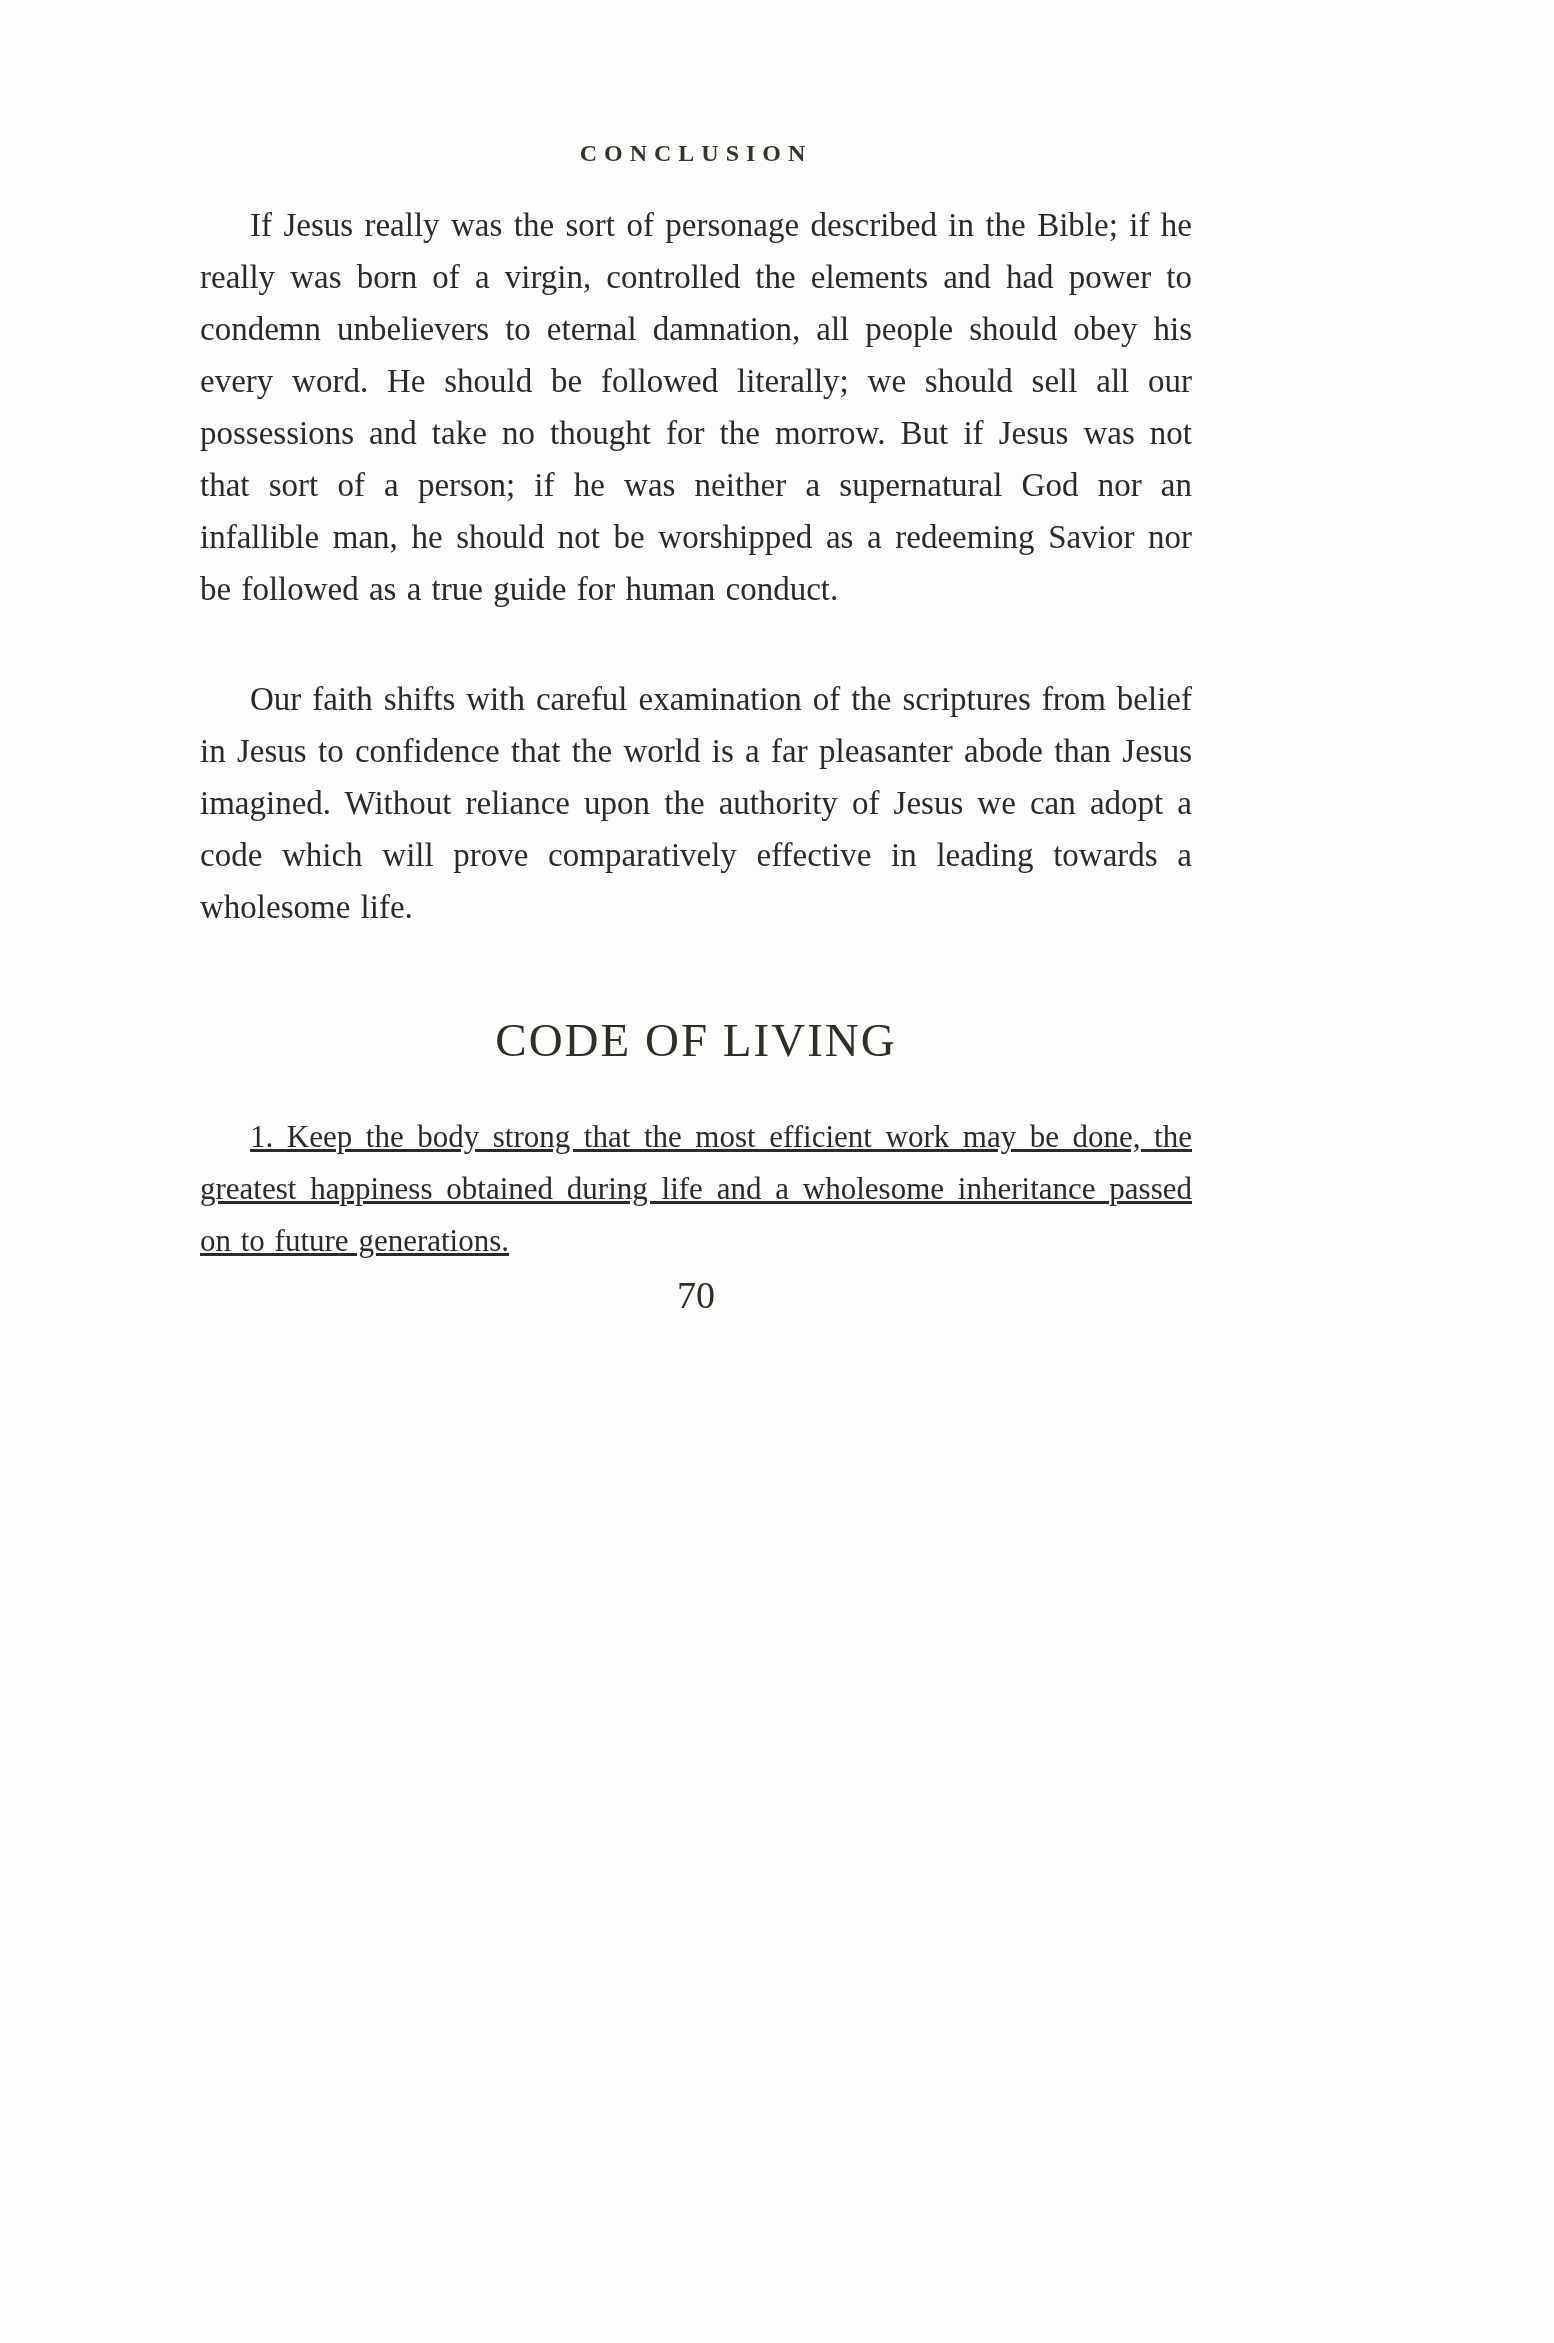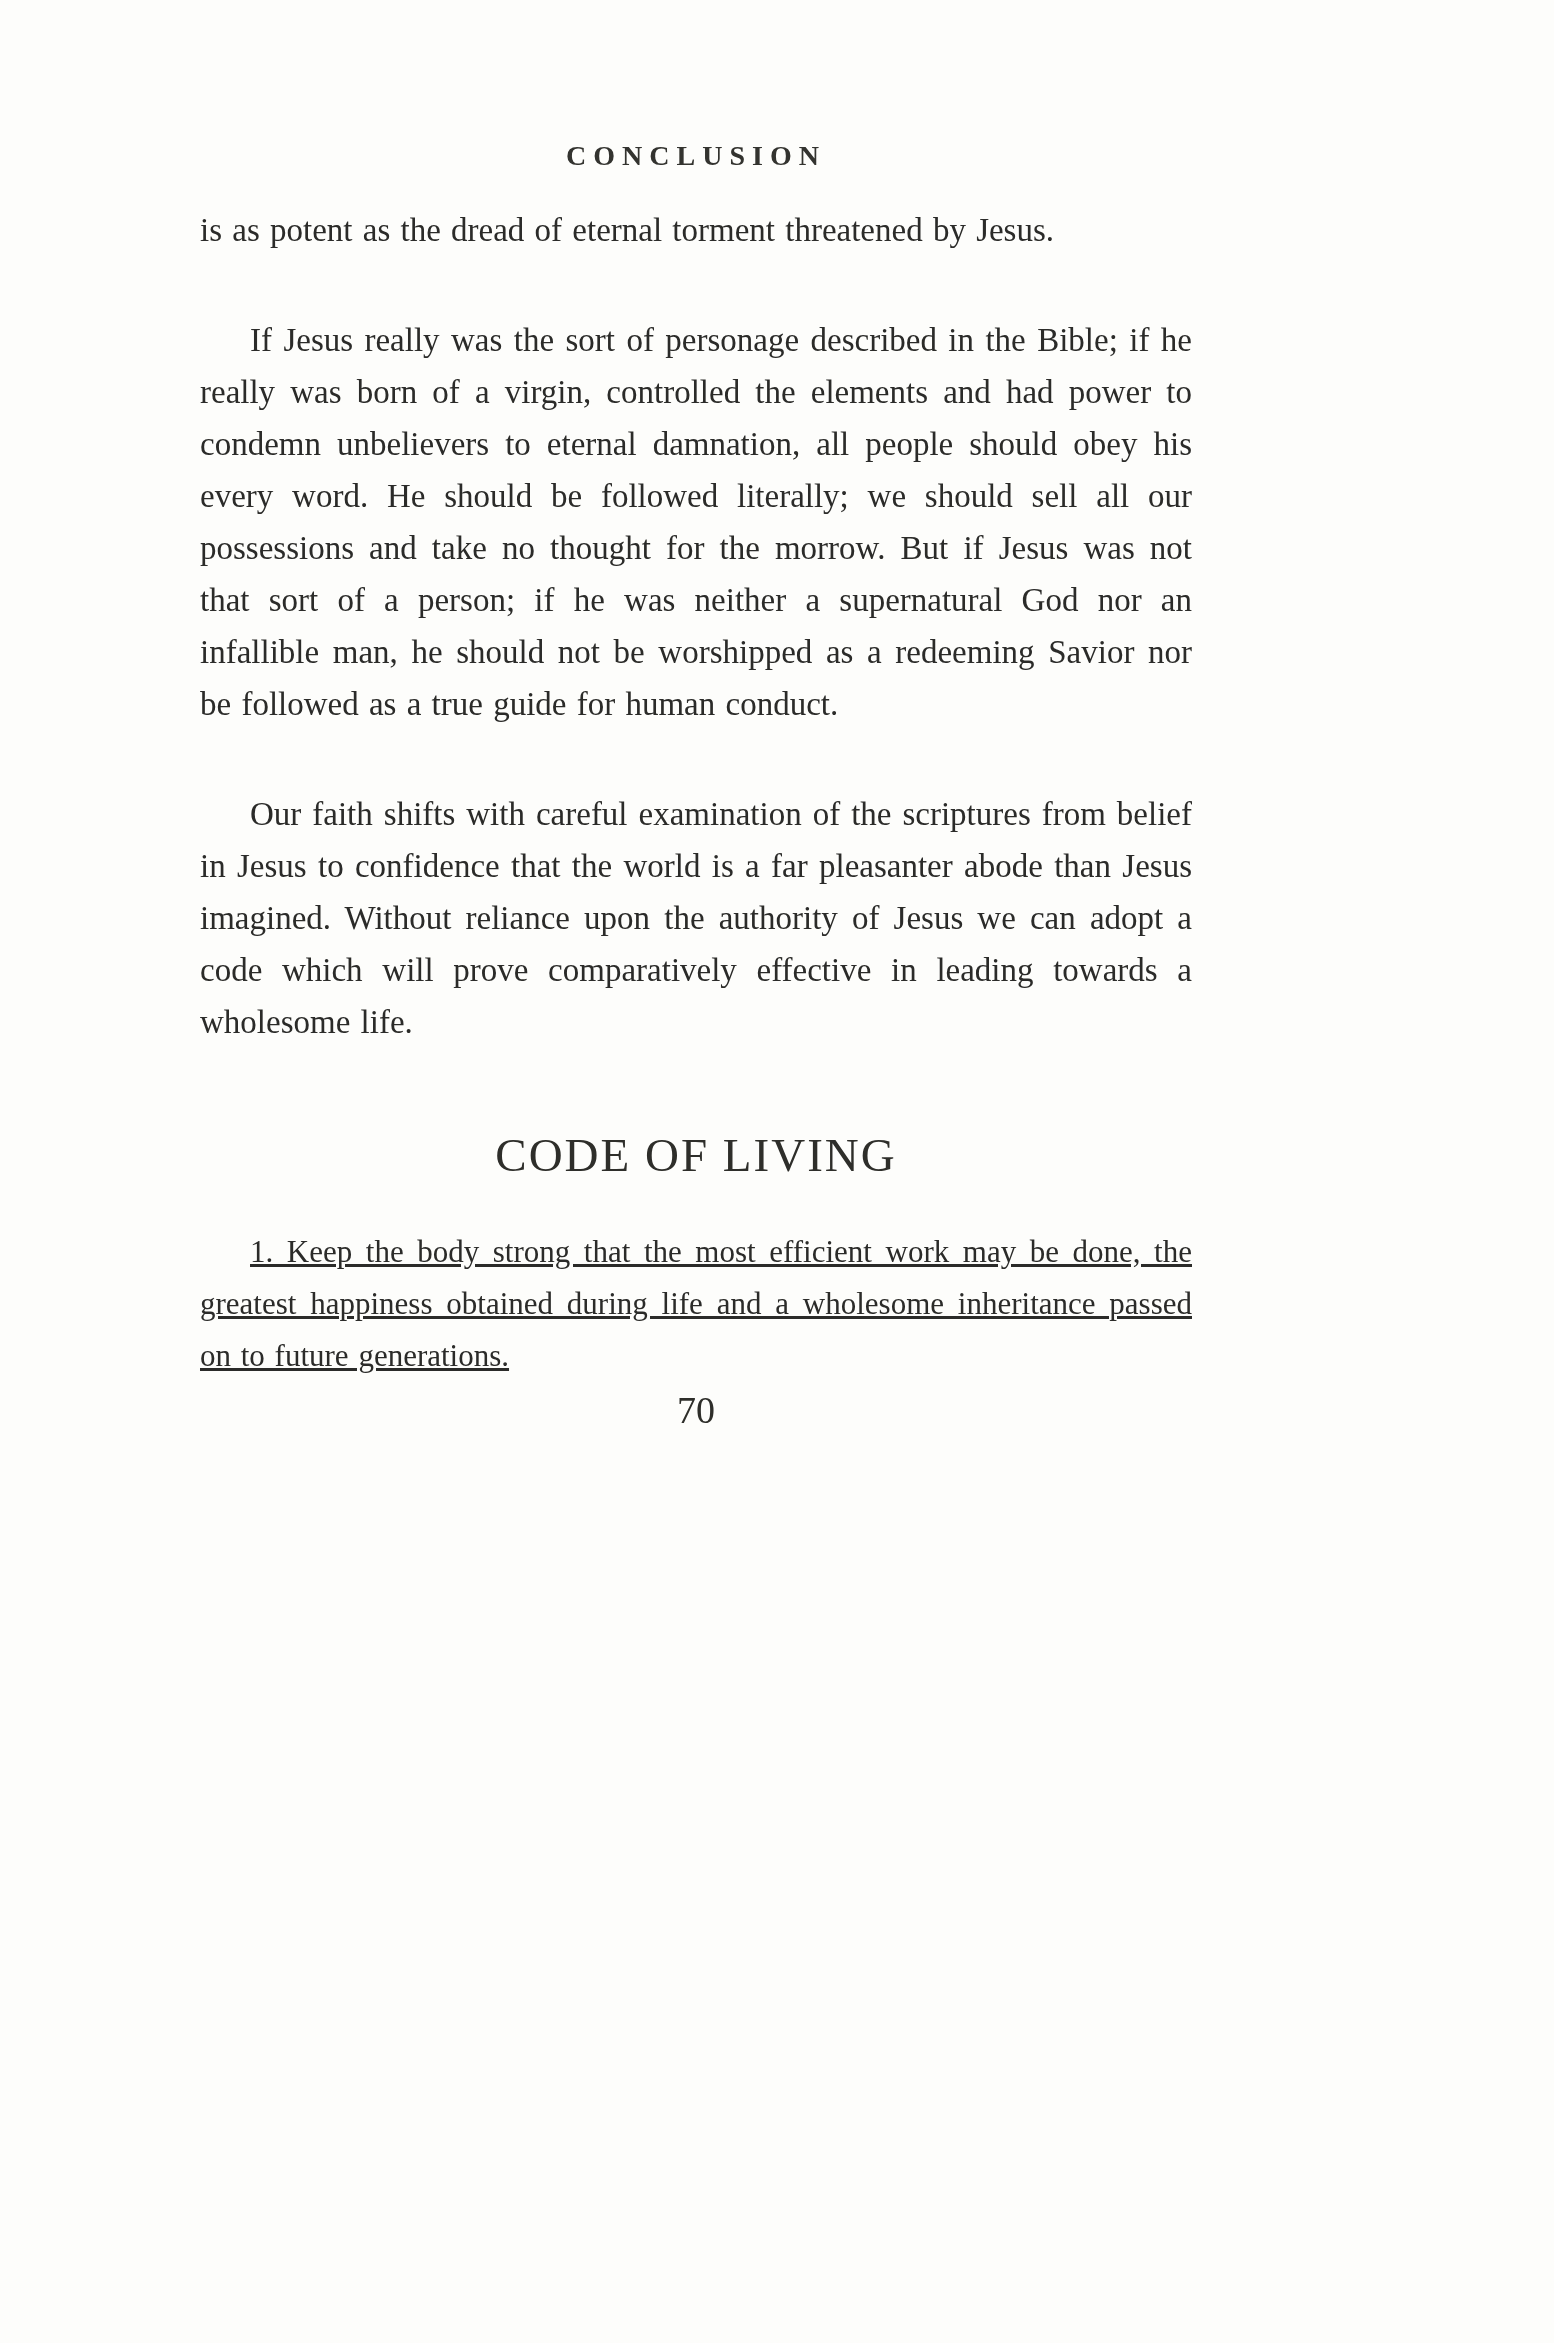--- a/index.html
+++ b/index.html
@@ -19,21 +19,21 @@
     overflow: hidden;
   }
   .text-block {
     position: absolute;
     left: 200px;
     top: 140px;
     width: 992px;
   }
   .running-head {
     text-align: center;
-    font-size: 28px;
+    font-size: 24px;
     font-weight: 700;
     letter-spacing: 7px;
     color: #33332f;
     margin: 0 0 32px 0;
   }
   .body-para {
     font-size: 33px;
     line-height: 52px;
     text-align: justify;
     margin: 0 0 58px 0;
@@ -67,21 +67,20 @@
   }
 </style>
 </head>
 <body>
 
 <div class="page">
   <div class="text-block">
 
     <div class="running-head">CONCLUSION</div>
 
-    <p class="body-para">is as potent as the dread of eternal torment threatened by Jesus.</p>
 
     <p class="body-para indent">If Jesus really was the sort of personage described in the Bible; if he really was born of a virgin, controlled the elements and had power to condemn unbelievers to eternal damnation, all people should obey his every word. He should be followed literally; we should sell all our possessions and take no thought for the morrow. But if Jesus was not that sort of a person; if he was neither a supernatural God nor an infallible man, he should not be worshipped as a redeeming Savior nor be followed as a true guide for human conduct.</p>
 
     <p class="body-para indent">Our faith shifts with careful examination of the scriptures from belief in Jesus to confidence that the world is a far pleasanter abode than Jesus imagined. Without reliance upon the authority of Jesus we can adopt a code which will prove comparatively effective in leading towards a wholesome life.</p>
 
     <div class="section-heading">CODE OF LIVING</div>
 
     <p class="list-para">1. Keep the body strong that the most efficient work may be done, the greatest happiness obtained during life and a wholesome inheritance passed on to future generations.</p>
 
     <div class="page-number">70</div>

